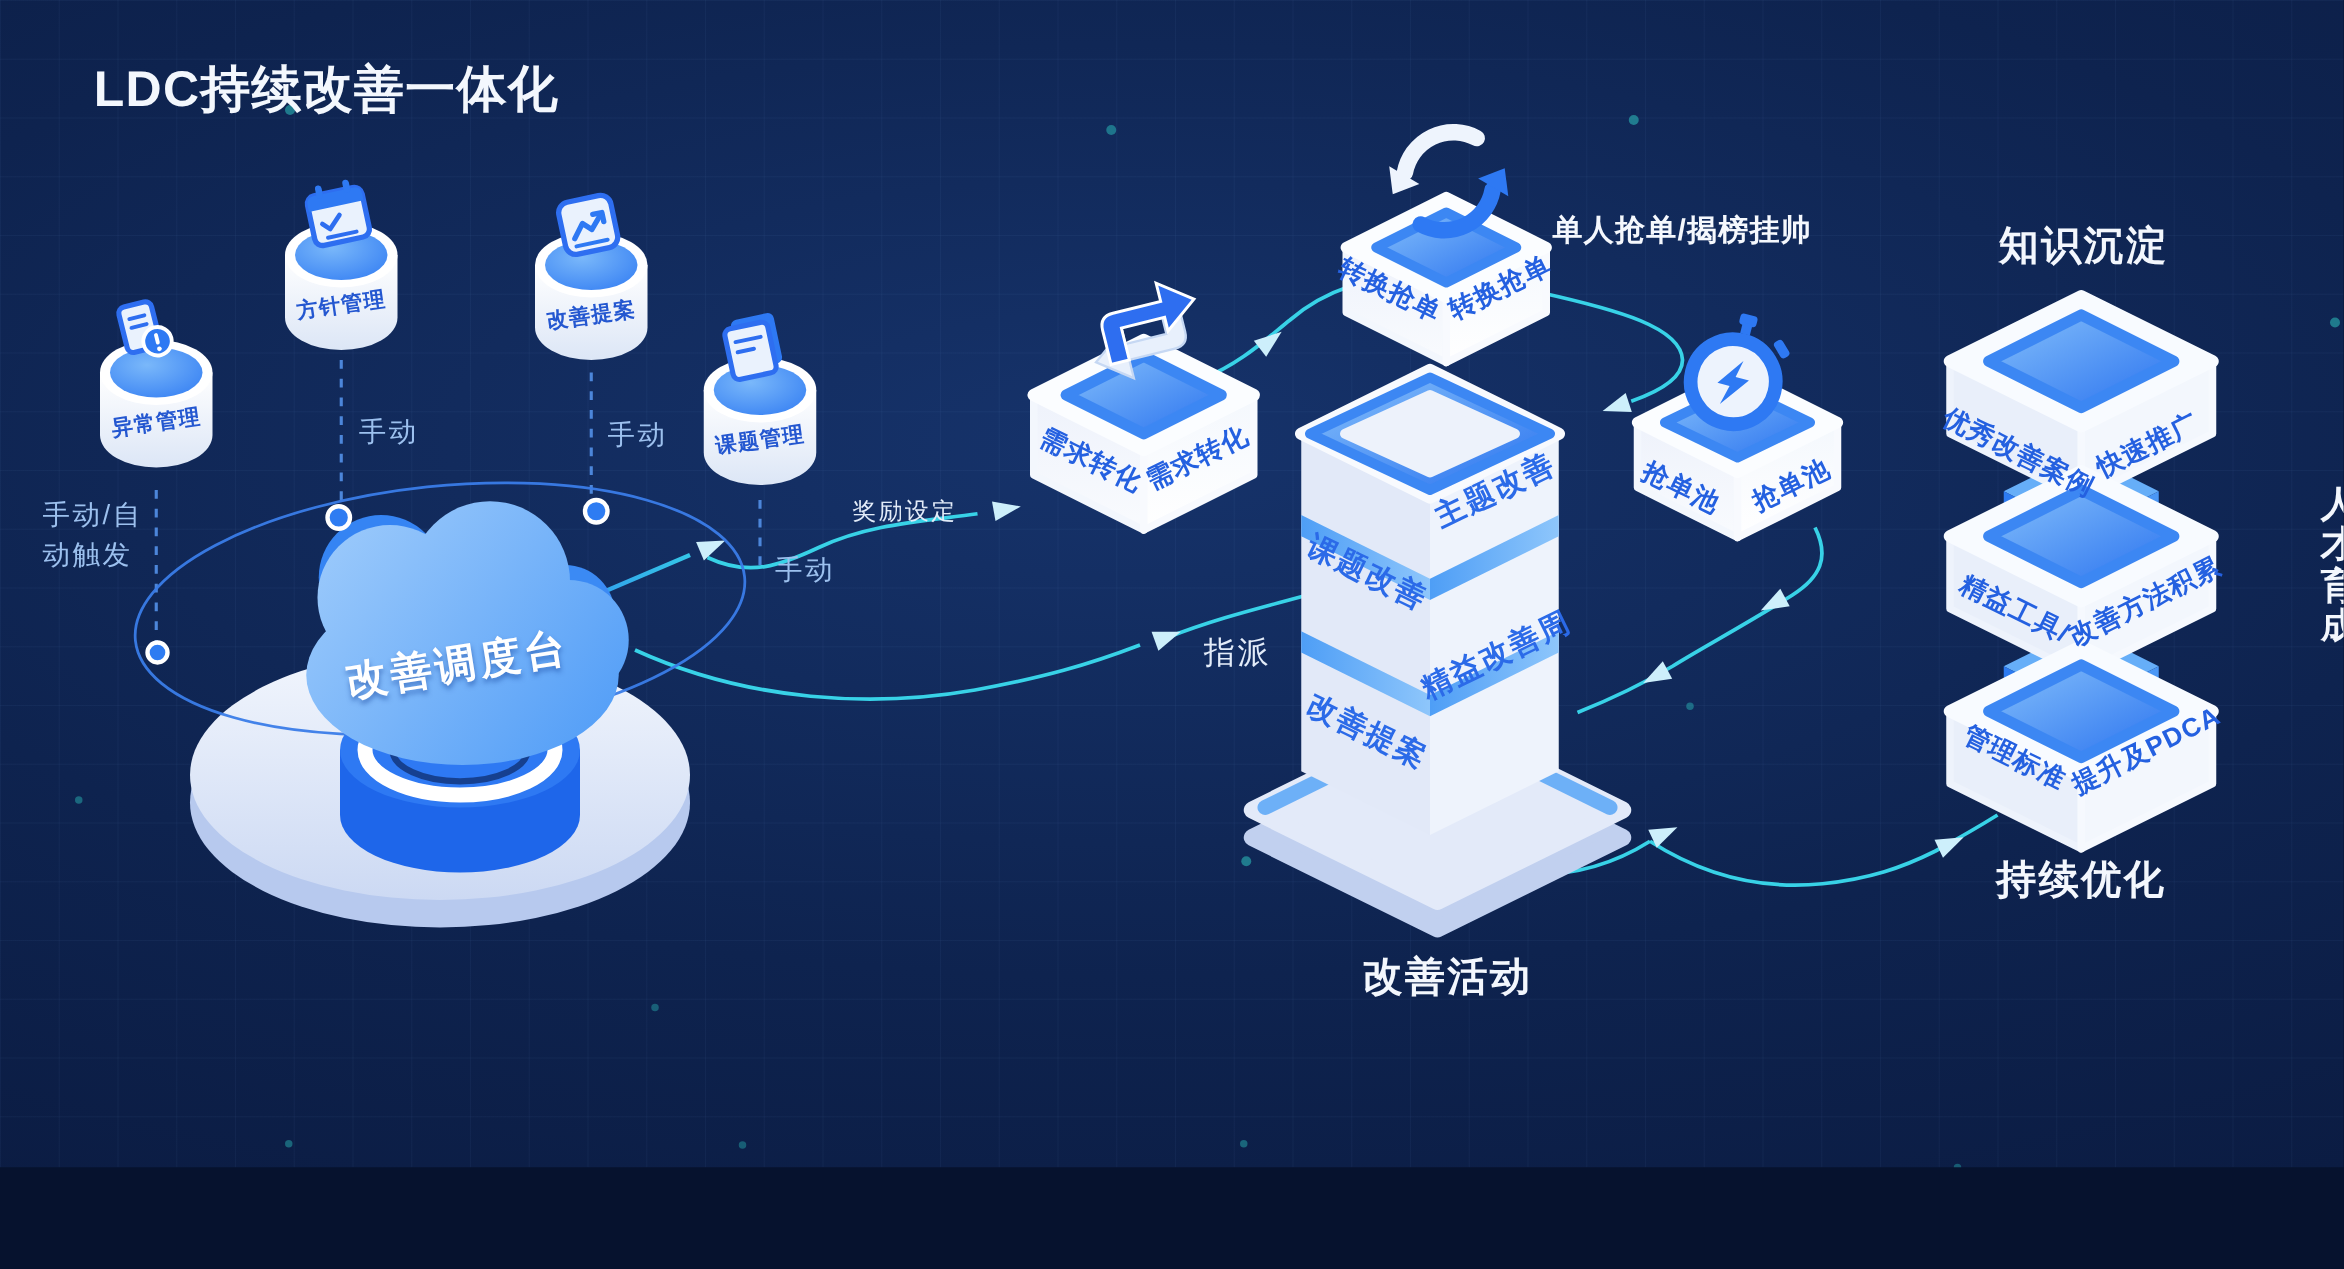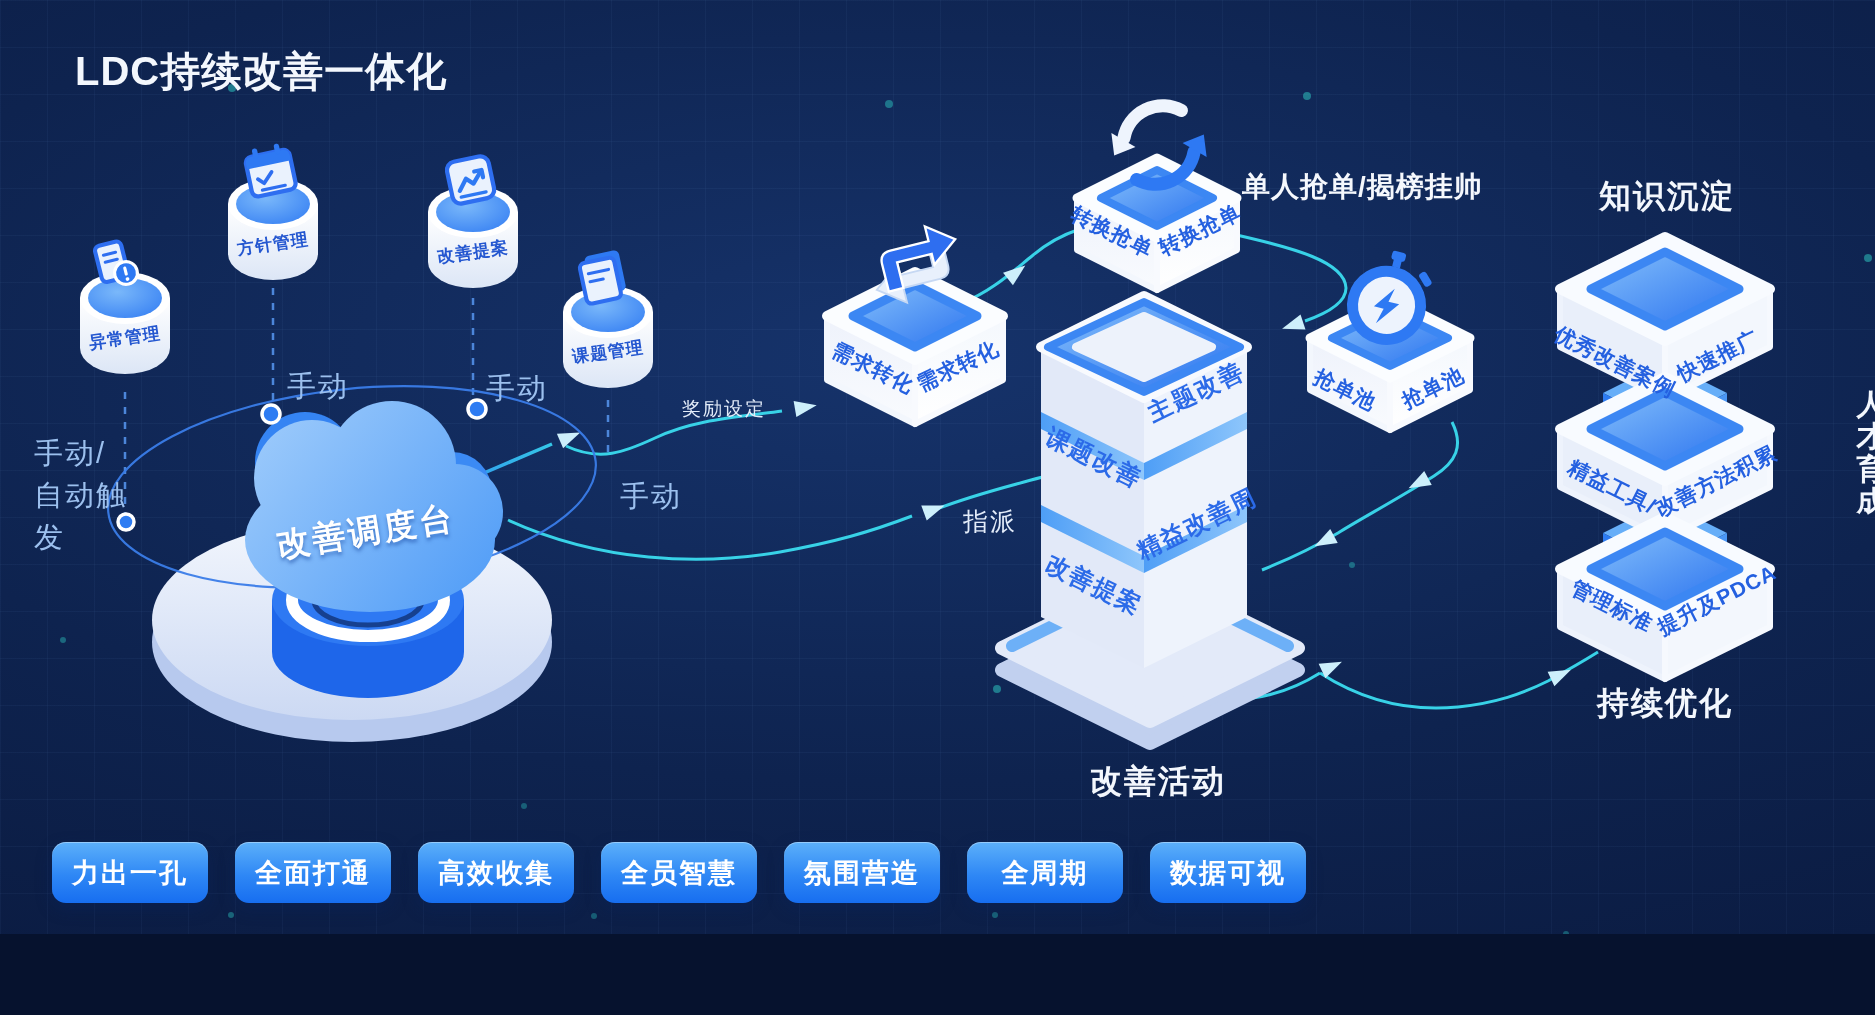--- a/index.html
+++ b/index.html
@@ -7,22 +7,22 @@
     font-family:"Liberation Sans","DejaVu Sans",sans-serif;
     background:radial-gradient(120% 95% at 48% 38%, #16336b 0%, #0e234f 48%, #09173a 100%);}
   .grid{position:absolute;inset:0;pointer-events:none;
     background-image:linear-gradient(rgba(125,165,230,.055) 1px,transparent 1px),
                      linear-gradient(90deg,rgba(125,165,230,.055) 1px,transparent 1px);
     background-size:47px 47px;}
   .abs{position:absolute;}
   .ctr{transform:translate(-50%,-50%);}
   .title{font-size:40px;font-weight:700;color:#f3f7fd;letter-spacing:1px;}
   .cap{font-size:32px;font-weight:700;color:#f3f7fd;letter-spacing:2px;}
-  .note{font-size:28px;font-weight:700;color:#f5f8fd;letter-spacing:1px;white-space:nowrap;}
-  .muted{font-size:29px;color:#9cc0ee;letter-spacing:2px;margin-top:36px;}
+  .note{font-size:24px;font-weight:700;color:#f5f8fd;letter-spacing:1px;white-space:nowrap;}
+  .muted{font-size:22px;color:#9cc0ee;letter-spacing:2px;}
   .flowlbl{font-size:19px;color:#e3ecf9;letter-spacing:2px;}
   .cyl-lbl{font-size:17px;font-weight:700;color:#2457d0;letter-spacing:1px;white-space:nowrap;}
   .face-lbl{font-size:21px;font-weight:700;color:#2460e0;letter-spacing:1px;white-space:nowrap;}
   .tower-lbl{font-size:24px;font-weight:700;color:#2b6ae8;letter-spacing:2px;white-space:nowrap;}
   .hub-lbl{font-size:33px;font-weight:700;color:#ffffff;letter-spacing:3px;white-space:nowrap;
     text-shadow:0 3px 4px rgba(15,60,150,.5);}
   .vert{width:34px;font-size:29px;font-weight:700;color:#f3f7fd;line-height:1.12;text-align:center;margin-left:48px;}
   .chips{position:absolute;left:52px;top:842px;width:1254px;display:flex;gap:27px;}
   .chip{flex:1;height:61px;border-radius:14px;display:flex;align-items:center;justify-content:center;
     background:linear-gradient(180deg,#5cb0fa 0%,#2e87f5 55%,#176ef0 100%);
@@ -343,22 +343,13 @@
   <div class="abs cap ctr" style="left:1667px;top:197px">知识沉淀</div>
   <div class="abs face-lbl ctr" style="left:1615px;top:362px;transform:translate(-50%,-50%) rotate(26.5deg)">优秀改善案例</div>
   <div class="abs face-lbl ctr" style="left:1718px;top:356px;transform:translate(-50%,-50%) rotate(-26.5deg)">快速推广</div>
   <div class="abs face-lbl ctr" style="left:1612px;top:487px;transform:translate(-50%,-50%) rotate(26.5deg)">精益工具/</div>
   <div class="abs face-lbl ctr" style="left:1716px;top:481px;transform:translate(-50%,-50%) rotate(-26.5deg)">改善方法积累</div>
   <div class="abs face-lbl ctr" style="left:1612px;top:606px;transform:translate(-50%,-50%) rotate(26.5deg)">管理标准</div>
   <div class="abs face-lbl ctr" style="left:1717px;top:600px;transform:translate(-50%,-50%) rotate(-26.5deg)">提升及PDCA</div>
   <div class="abs cap ctr" style="left:1665px;top:704px">持续优化</div>
   <div class="abs vert" style="left:1806px;top:388px">人才育成</div>
 
-  <div class="chips">
-    <div class="chip">力出一孔</div>
-    <div class="chip">全面打通</div>
-    <div class="chip">高效收集</div>
-    <div class="chip">全员智慧</div>
-    <div class="chip">氛围营造</div>
-    <div class="chip">全周期</div>
-    <div class="chip">数据可视</div>
-  </div>
 </div>
 
 </body></html>

